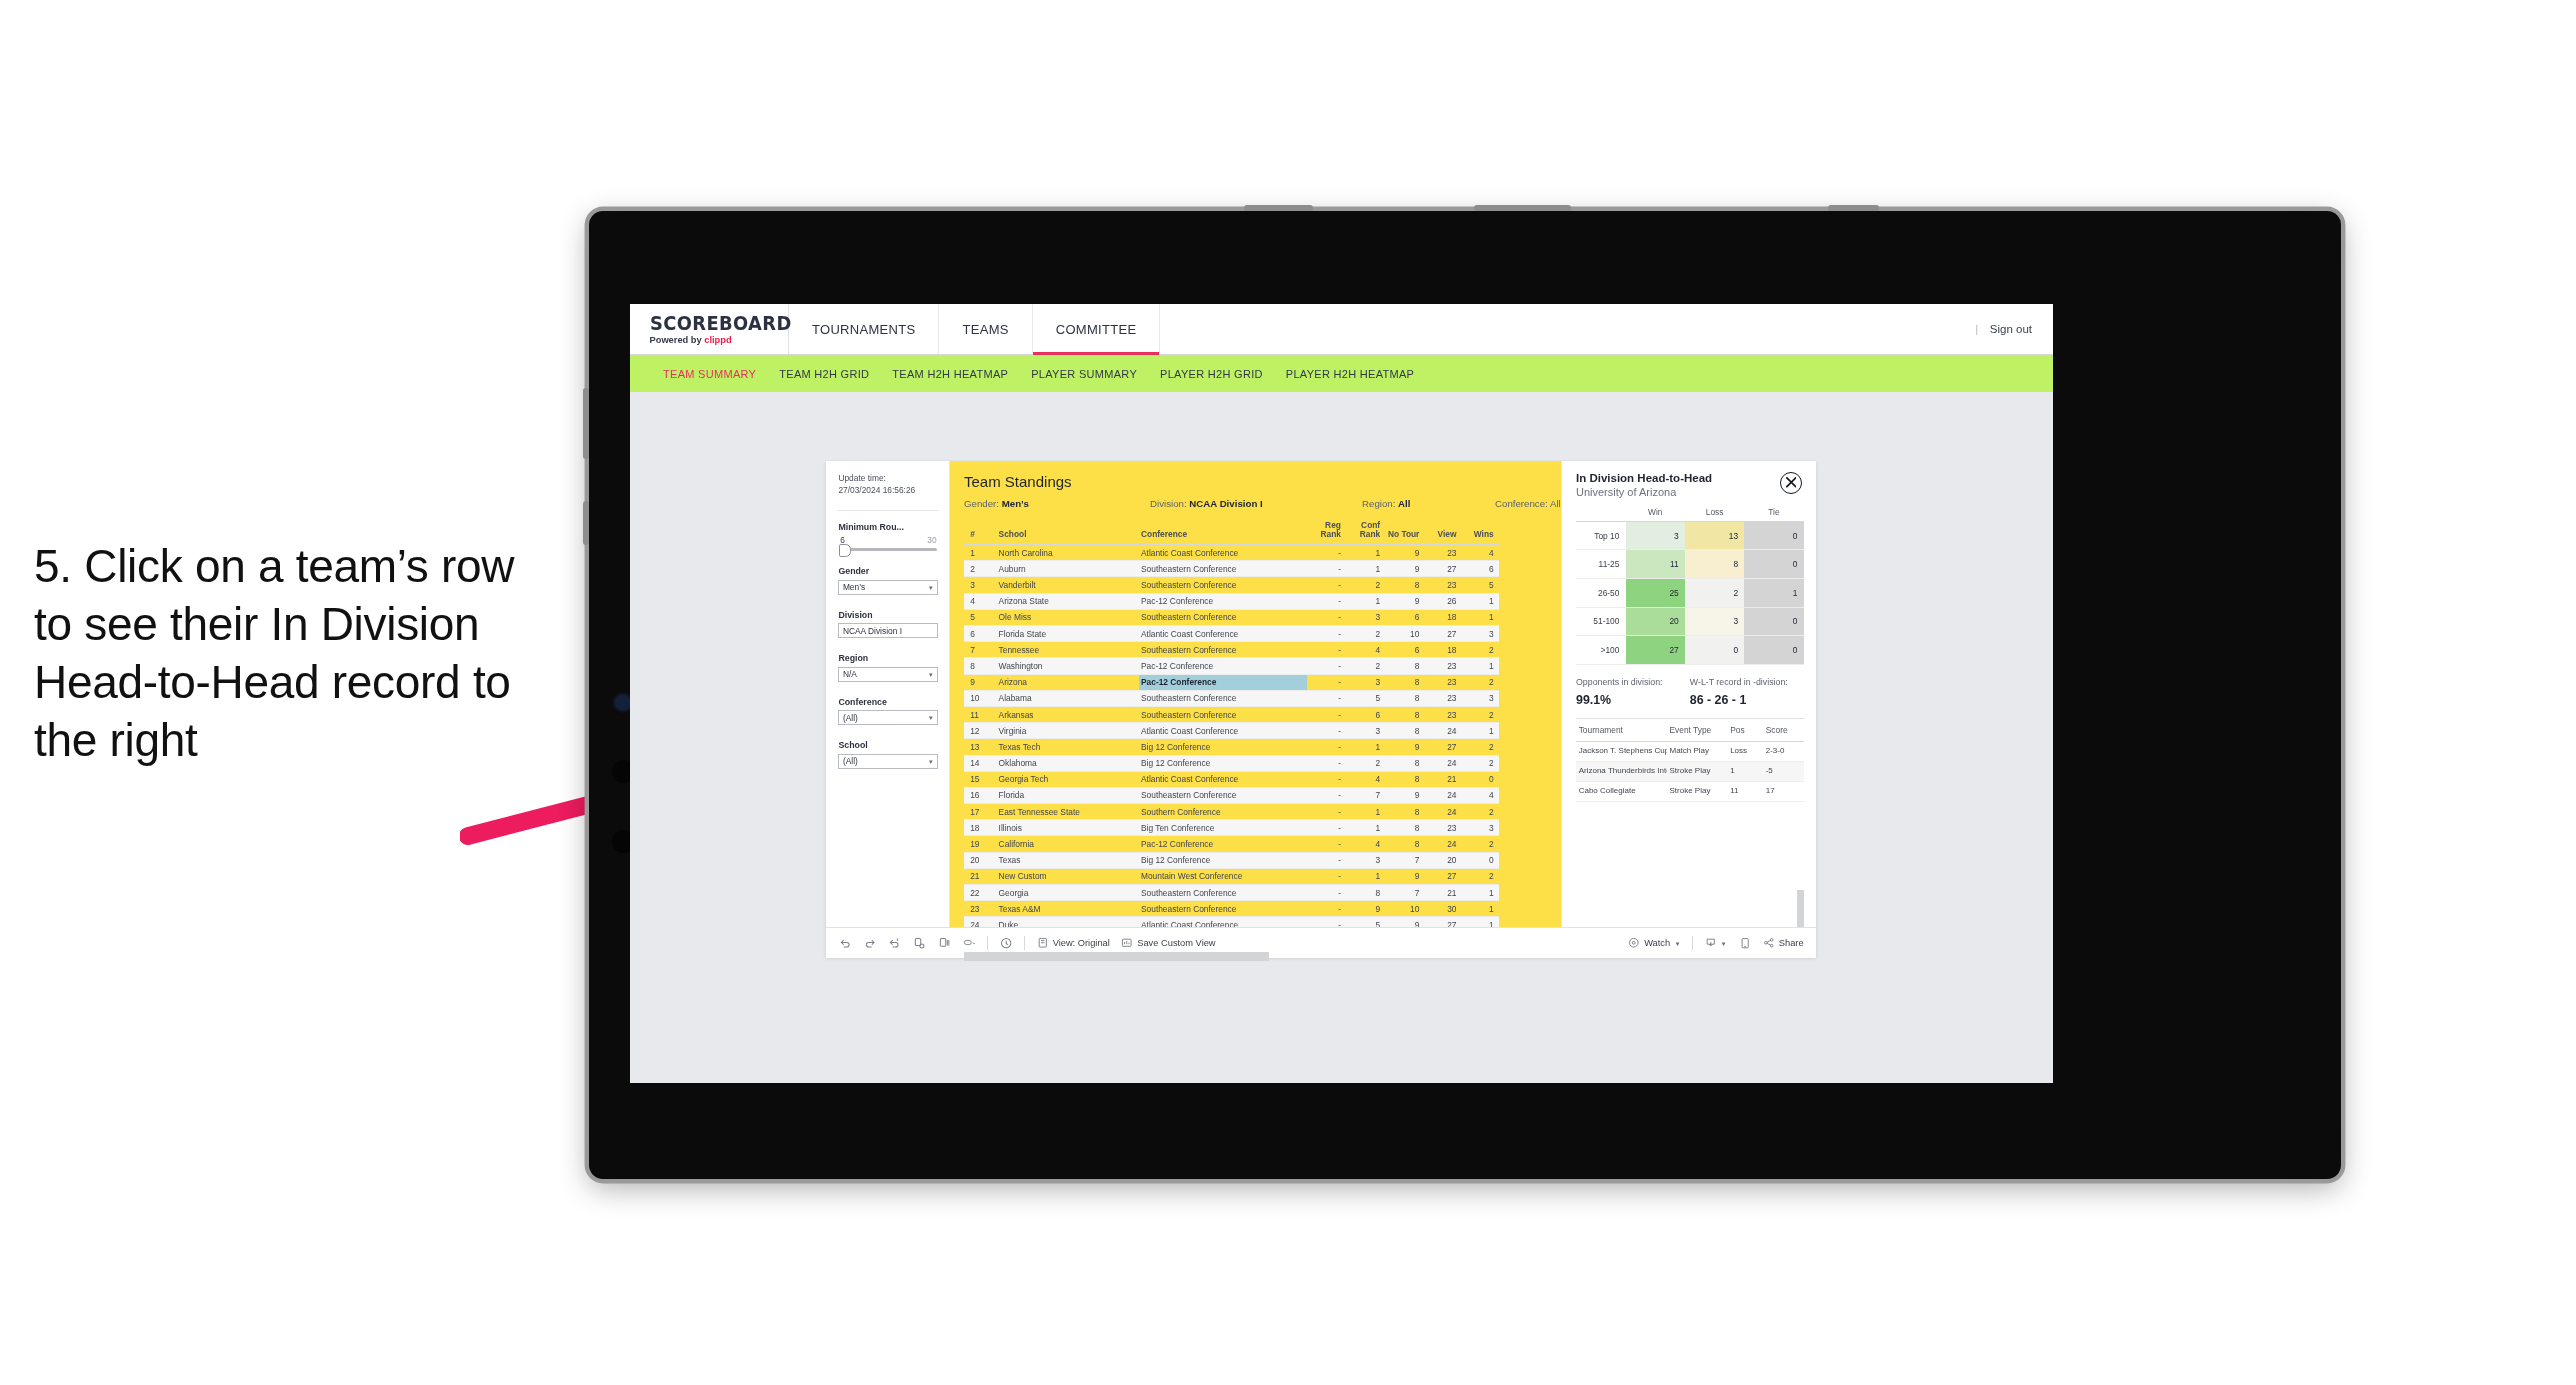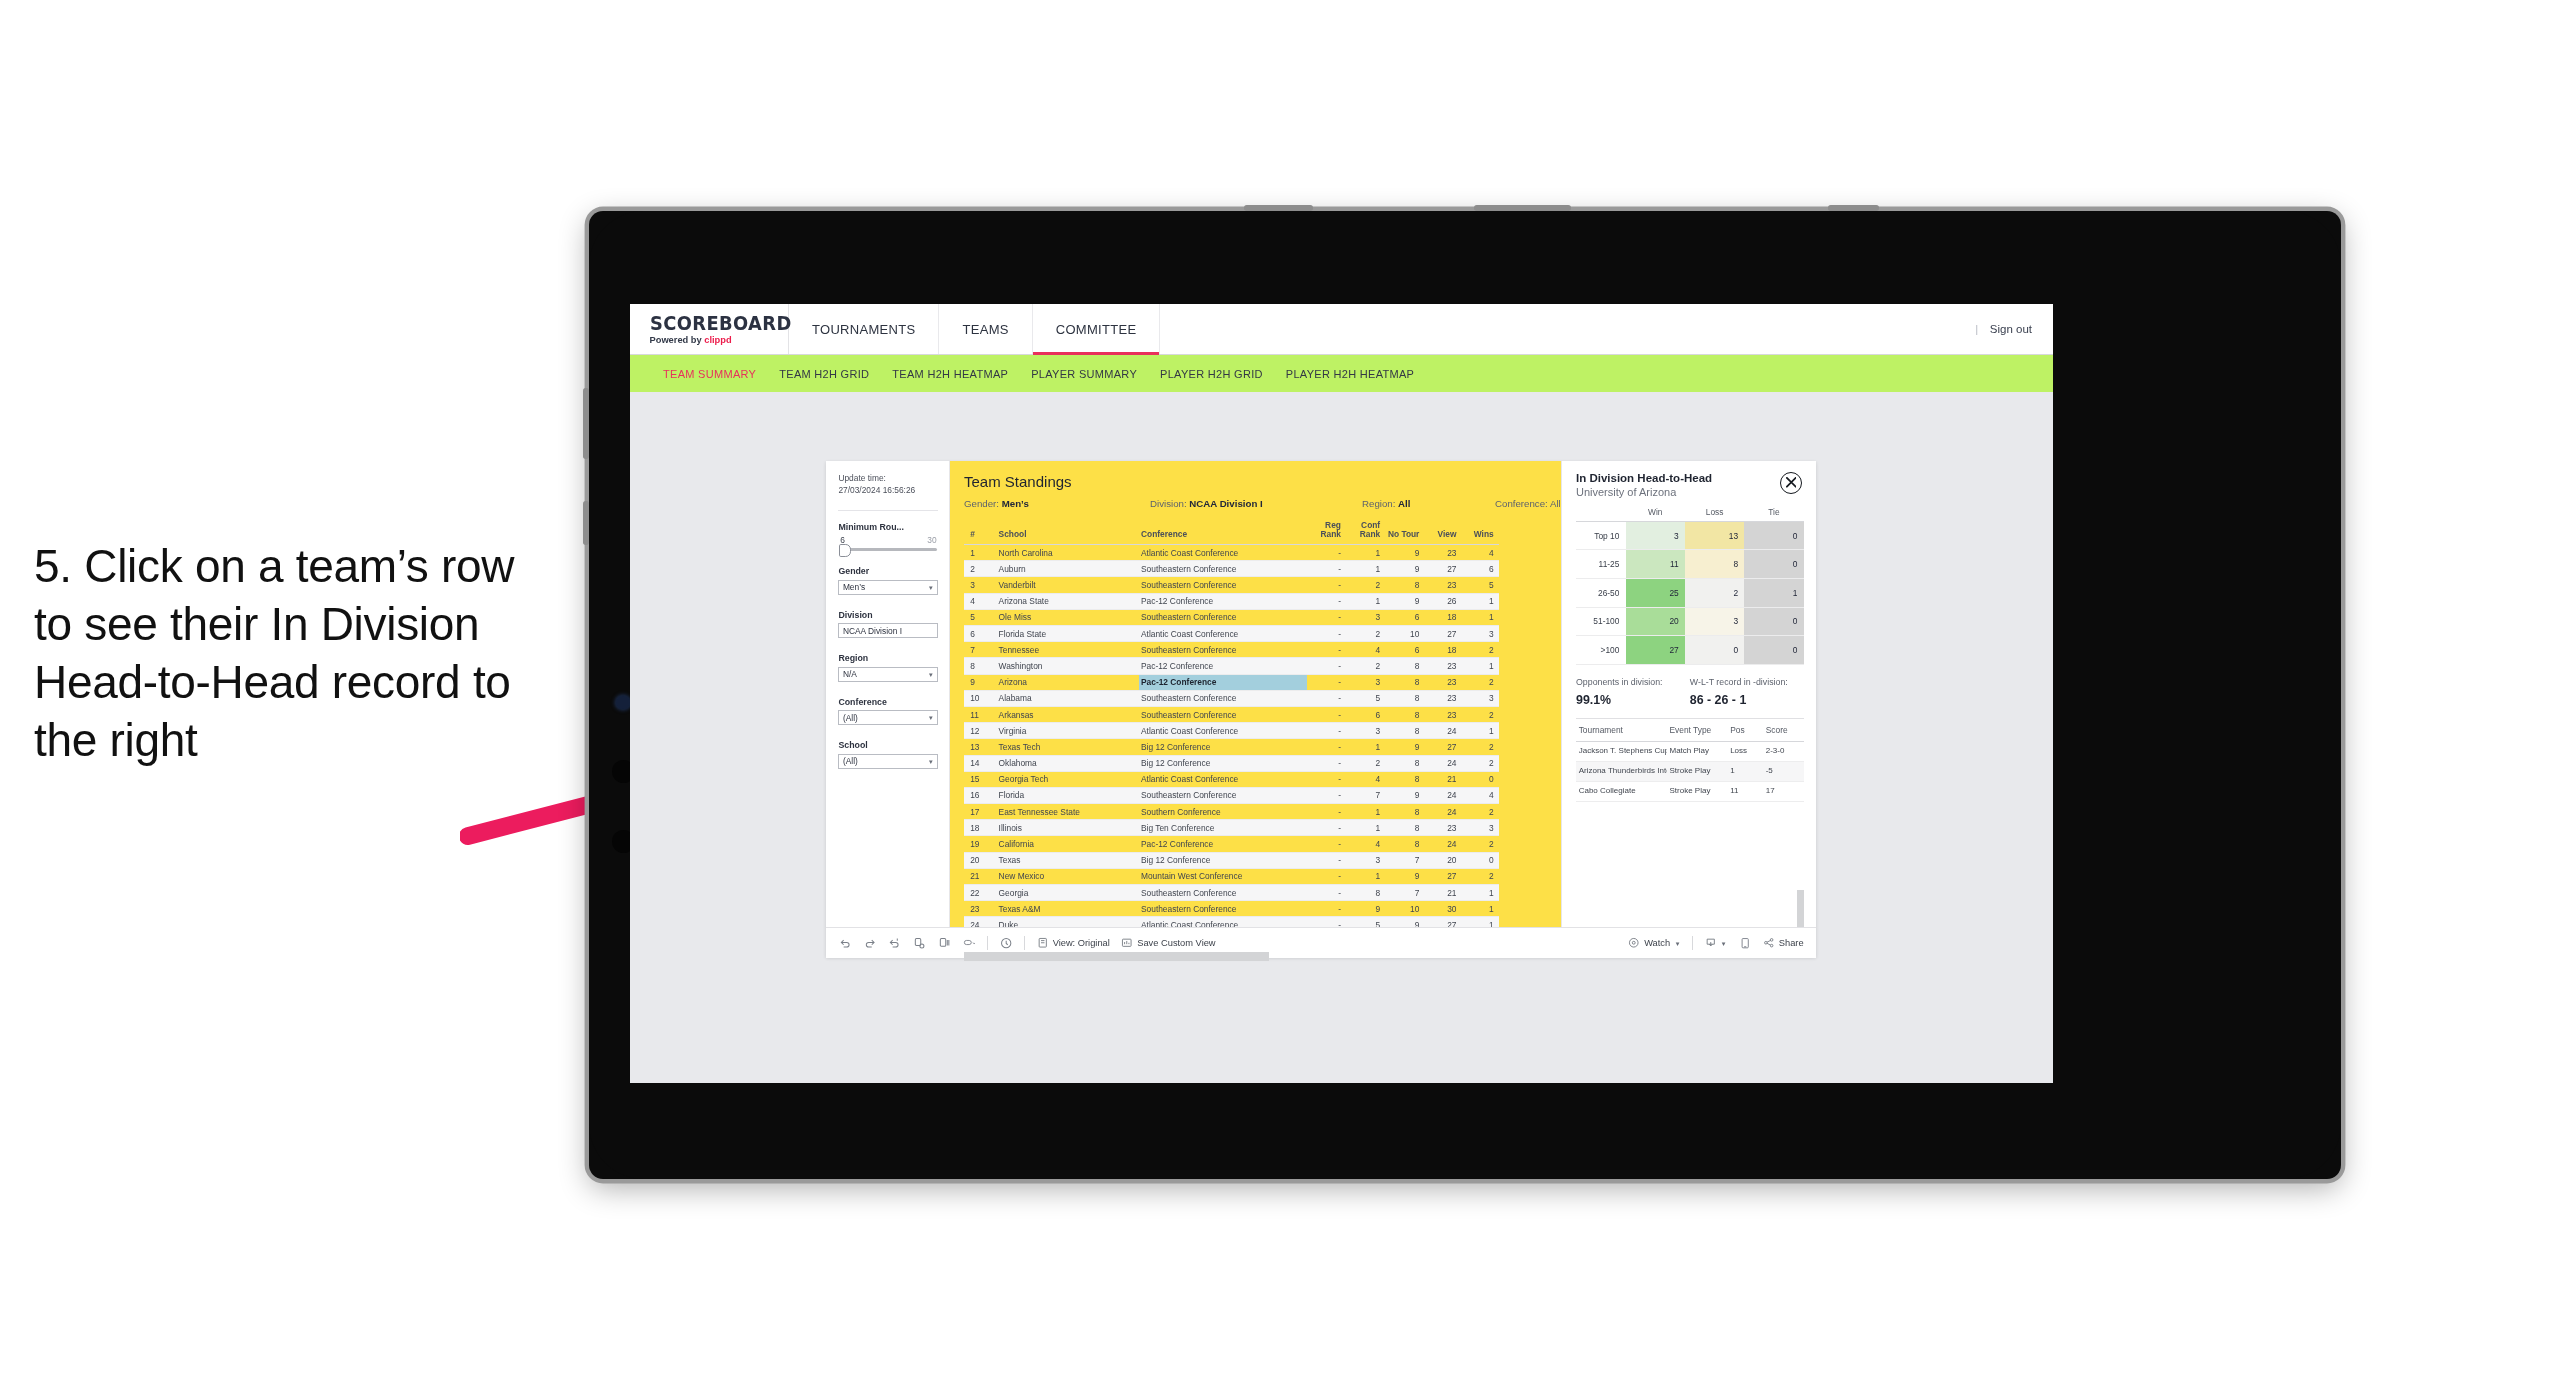--- a/index.html
+++ b/index.html
@@ -486,21 +486,21 @@
                       <td class="c-school">Texas</td>
                       <td class="c-conf">Big 12 Conference</td>
                       <td class="c-n num">-</td>
                       <td class="c-n num">3</td>
                       <td class="c-n num">7</td>
                       <td class="c-rnds num">20</td>
                       <td class="c-wins num">0</td>
                     </tr>
                     <tr>
                       <td class="c-rank">21</td>
-                      <td class="c-school">New Mexico</td>
+                      <td class="c-school">New Custom</td>
                       <td class="c-conf">Mountain West Conference</td>
                       <td class="c-n num">-</td>
                       <td class="c-n num">1</td>
                       <td class="c-n num">9</td>
                       <td class="c-rnds num">27</td>
                       <td class="c-wins num">2</td>
                     </tr>
                     <tr>
                       <td class="c-rank">22</td>
                       <td class="c-school">Georgia</td>

